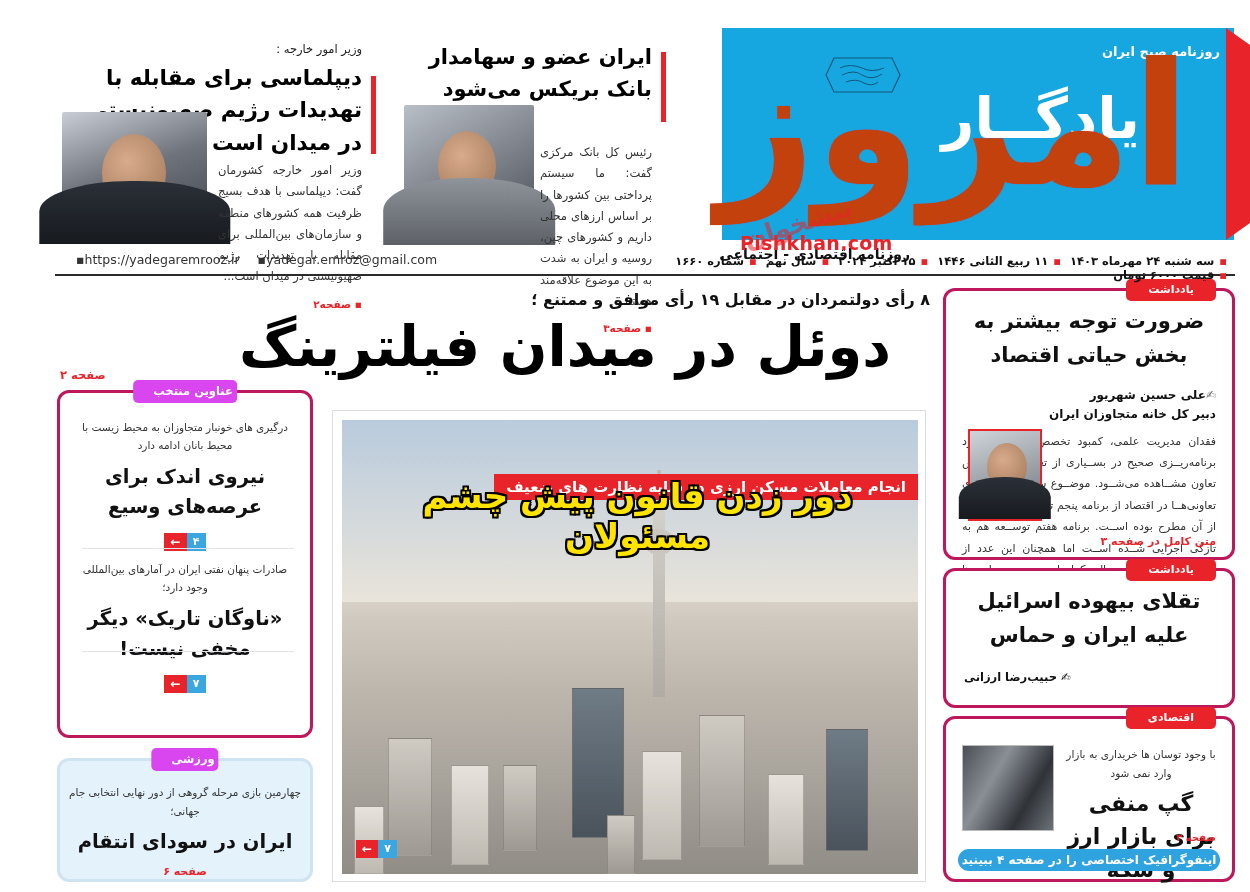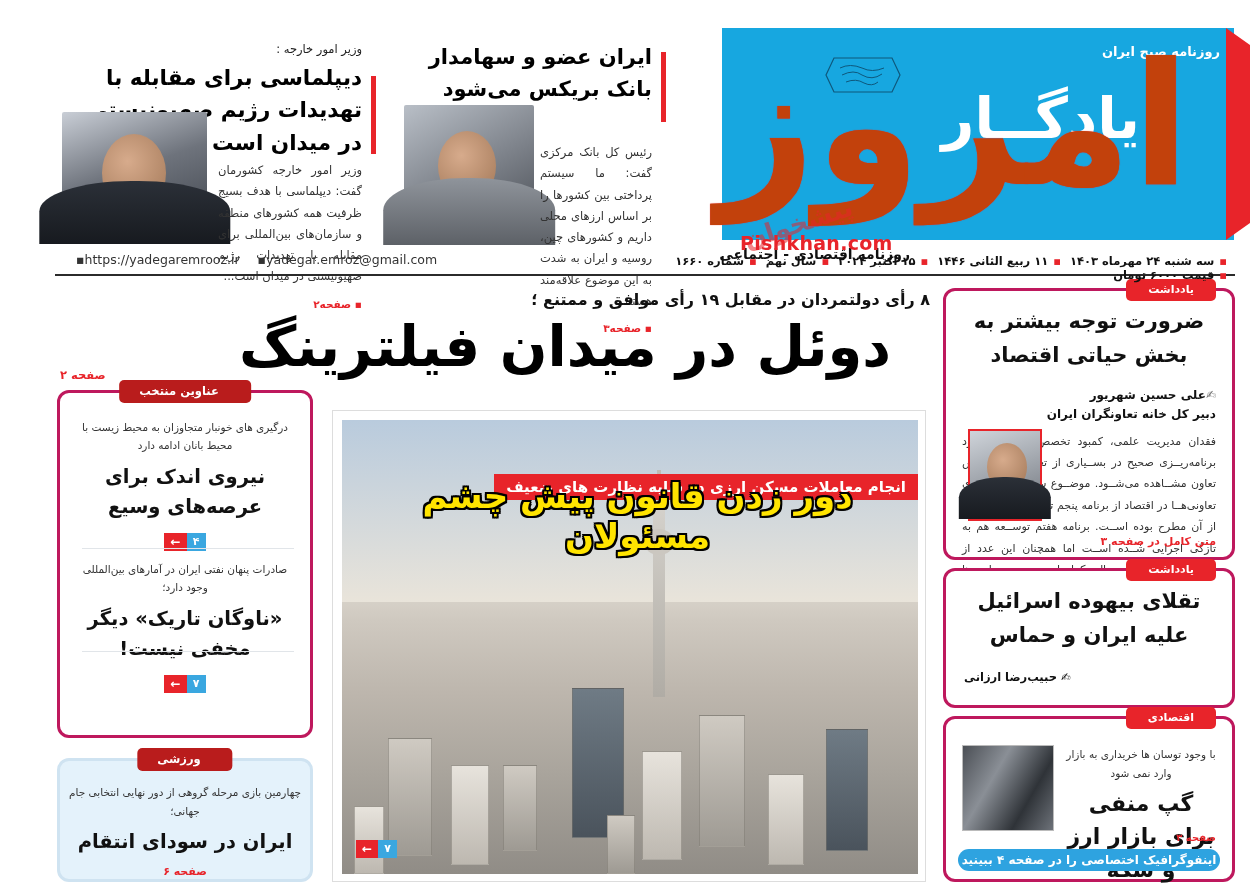--- a/index.html
+++ b/index.html
@@ -213,22 +213,22 @@
   }
   .box {
     position: absolute; border: 3px solid #be185d; border-radius: 12px;
     background: #ffffff;
   }
   .box-left {
     top: 390px; left: 57px; width: 256px; height: 348px;
   }
   .box-tag {
     position: absolute; top: -13px; left: 50%; transform: translateX(-50%);
-    background: #b91c1c; color: #fff; font-size: 11.5px; font-weight: bold;
-    padding: 4px 32px 5px 20px; border-radius: 5px; white-space: nowrap;
+    background: #d946ef; color: #fff; font-size: 11.5px; font-weight: bold;
+    padding: 4px 4px 5px 20px; border-radius: 5px; white-space: nowrap;
   }
   .li-item { position: absolute; width: 100%; text-align: center; padding: 0 14px; }
   .li-kicker { font-size: 10.5px; color: #333; line-height: 1.7; }
   .li-title { font-size: 19.5px; font-weight: bold; color: #111; line-height: 1.55; margin-top: 7px; }
   .li-badges {
     display: flex; justify-content: center; gap: 0; margin-top: 11px;
   }
   .li-sep {
     position: absolute; left: 22px; width: 212px; height: 1px; background: #e1e5e9;
   }
@@ -431,21 +431,21 @@
   <div class="sp-kicker">چهارمین بازی مرحله گروهی از دور نهایی انتخابی جام جهانی؛</div>
   <div class="sp-title">ایران در سودای انتقام</div>
   <div class="sp-page">صفحه ۶</div>
 </div>
 
 <div class="box box-note1">
   <div class="box-tag-right">یادداشت</div>
   <div class="note-title">ضرورت توجه بیشتر به بخش حیاتی اقتصاد</div>
   <div class="note-author">
     <span class="q">علی حسین شهریور</span><br>
-    <span>دبیر کل خانه تعاونگران ایران</span>
+    <span>دبیر کل خانه متجاوزان ایران</span>
   </div>
   <div class="note-thumb">
     <div class="face"></div>
     <div class="suit"></div>
   </div>
   <div class="note-body">فقدان مدیریت علمی، کمبود تخصص و عــدم وجود برنامه‌ریــزی صحیح در بســیاری از تعاونی‌هــا و بخش تعاون مشــاهده می‌شــود. موضــوع ســهم ۲۵درصــدی تعاونی‌هــا در اقتصاد از برنامه پنجم توســعه و حتی پیش از آن مطرح بوده اســت. برنامه هفتم توســعه هم به تازگی اجرایی شــده اســت اما همچنان این عدد از ســوی دولتمردان در حال تکرار است. سهم تعاونی‌ها امسال به عدد ۶درصد رسید...</div>
   <div class="note-full">متن کامل در صفحه ۳</div>
 </div>
 
 <div class="box box-note2">

